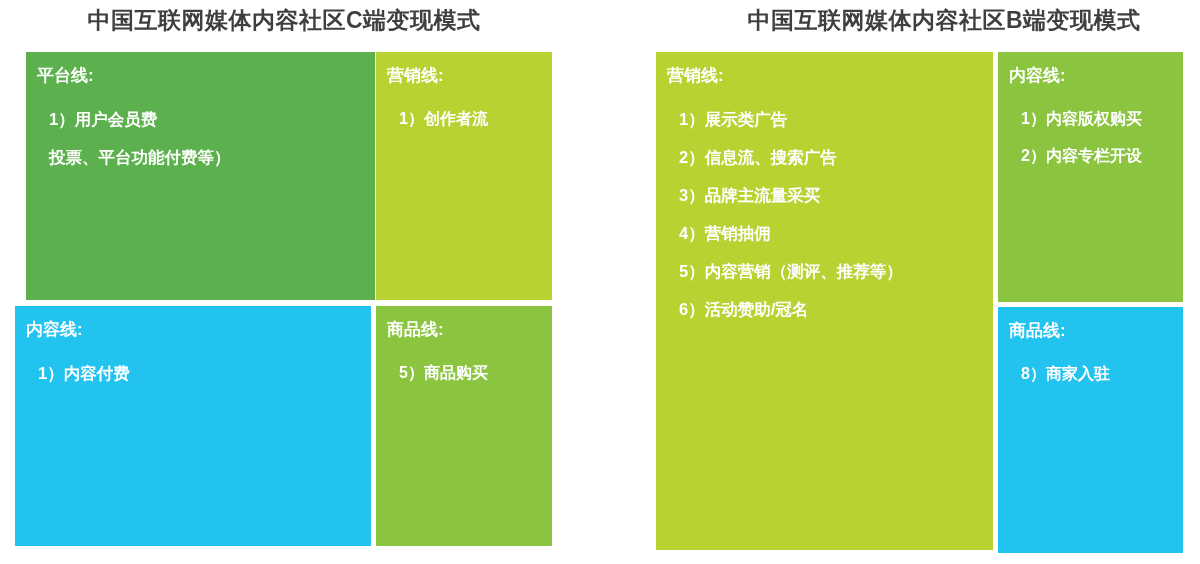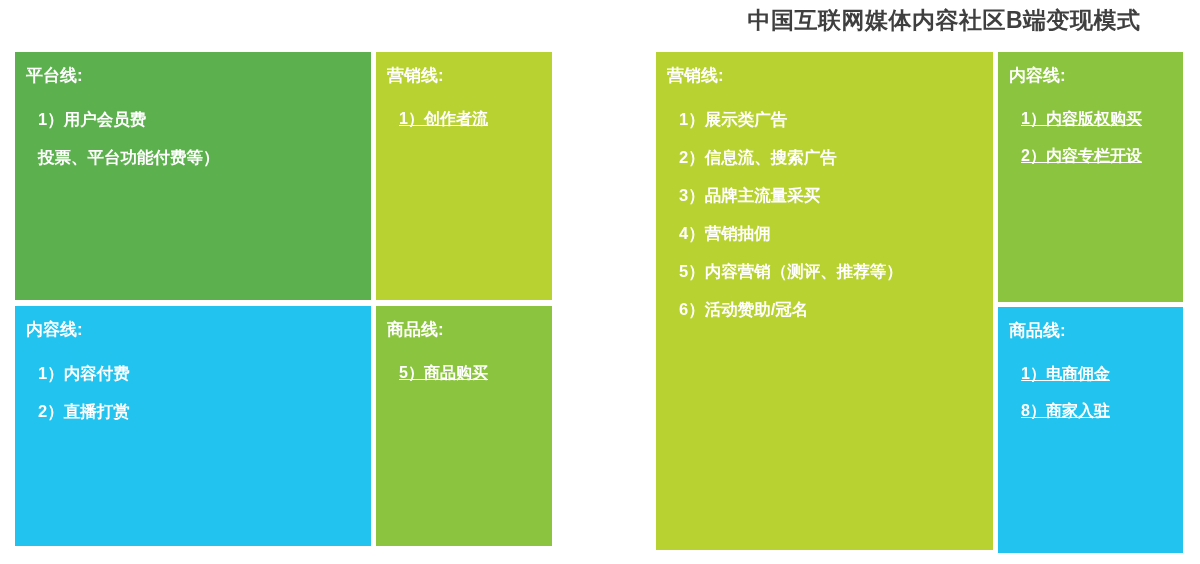--- a/index.html
+++ b/index.html
@@ -56,44 +56,45 @@
     padding: 0;
     list-style: none;
   }
   .panel-list li {
     font-size: 16.5px;
     font-weight: bold;
     line-height: 26px;
     margin: 12px;
     padding: 0;
   }
-  .panel-list.narrow li { font-size: 16px; line-height: 25px; text-decoration: underline; }
+  .panel-list.narrow li { font-size: 16px; line-height: 25px; }
 
   
-  #d1-platform { left: 15px;  top: 52px;  width: 356px; height: 248px; background: #5cb14e; }
+  #d1-platform { left: 26px;  top: 52px;  width: 356px; height: 248px; background: #5cb14e; }
   #d1-content  { left: 15px;  top: 306px; width: 356px; height: 240px; background: #22c3ef; }
   #d1-market   { left: 376px; top: 52px;  width: 176px; height: 248px; background: #b8d232; }
   #d1-goods    { left: 376px; top: 306px; width: 176px; height: 240px; background: #8bc53f; }
 
   
   #d2-market   { left: 656px; top: 52px;  width: 337px; height: 498px; background: #b8d232; }
   #d2-content  { left: 998px; top: 52px;  width: 185px; height: 250px; background: #8bc53f; }
   #d2-goods    { left: 998px; top: 307px; width: 185px; height: 246px; background: #22c3ef; }
 
   
   #d1-platform, #d1-content, #d1-market, #d1-goods,
   #d2-market, #d2-content, #d2-goods {
     box-shadow: 0 0 0 1px rgba(255,255,255,0.9);
   }
 </style>
 </head>
 <body>
 
 <div class="stage">
 
+  <div class="chart-title" id="title-c">中国互联网媒体内容社区C端变现模式</div>
 
   <div class="panel" id="d1-platform">
     <div class="panel-inner">
       <div class="panel-heading">平台线:</div>
       <ul class="panel-list">
         <li>1）用户会员费</li>
         <li>投票、平台功能付费等）</li>
       </ul>
     </div>
   </div>
@@ -105,21 +106,20 @@
         <li>1）创作者流</li>
       </ul>
     </div>
   </div>
 
   <div class="panel" id="d1-content">
     <div class="panel-inner">
       <div class="panel-heading">内容线:</div>
       <ul class="panel-list">
         <li>1）内容付费</li>
-        <li>2）直播打赏</li>
       </ul>
     </div>
   </div>
 
   <div class="panel" id="d1-goods">
     <div class="panel-inner">
       <div class="panel-heading">商品线:</div>
       <ul class="panel-list narrow">
         <li>5）商品购买</li>
       </ul>
@@ -149,19 +149,18 @@
         <li>1）内容版权购买</li>
         <li>2）内容专栏开设</li>
       </ul>
     </div>
   </div>
 
   <div class="panel" id="d2-goods">
     <div class="panel-inner">
       <div class="panel-heading">商品线:</div>
       <ul class="panel-list narrow">
-        <li>1）电商佣金</li>
         <li>8）商家入驻</li>
       </ul>
     </div>
   </div>
 
 </div>
 
 </body></html>

